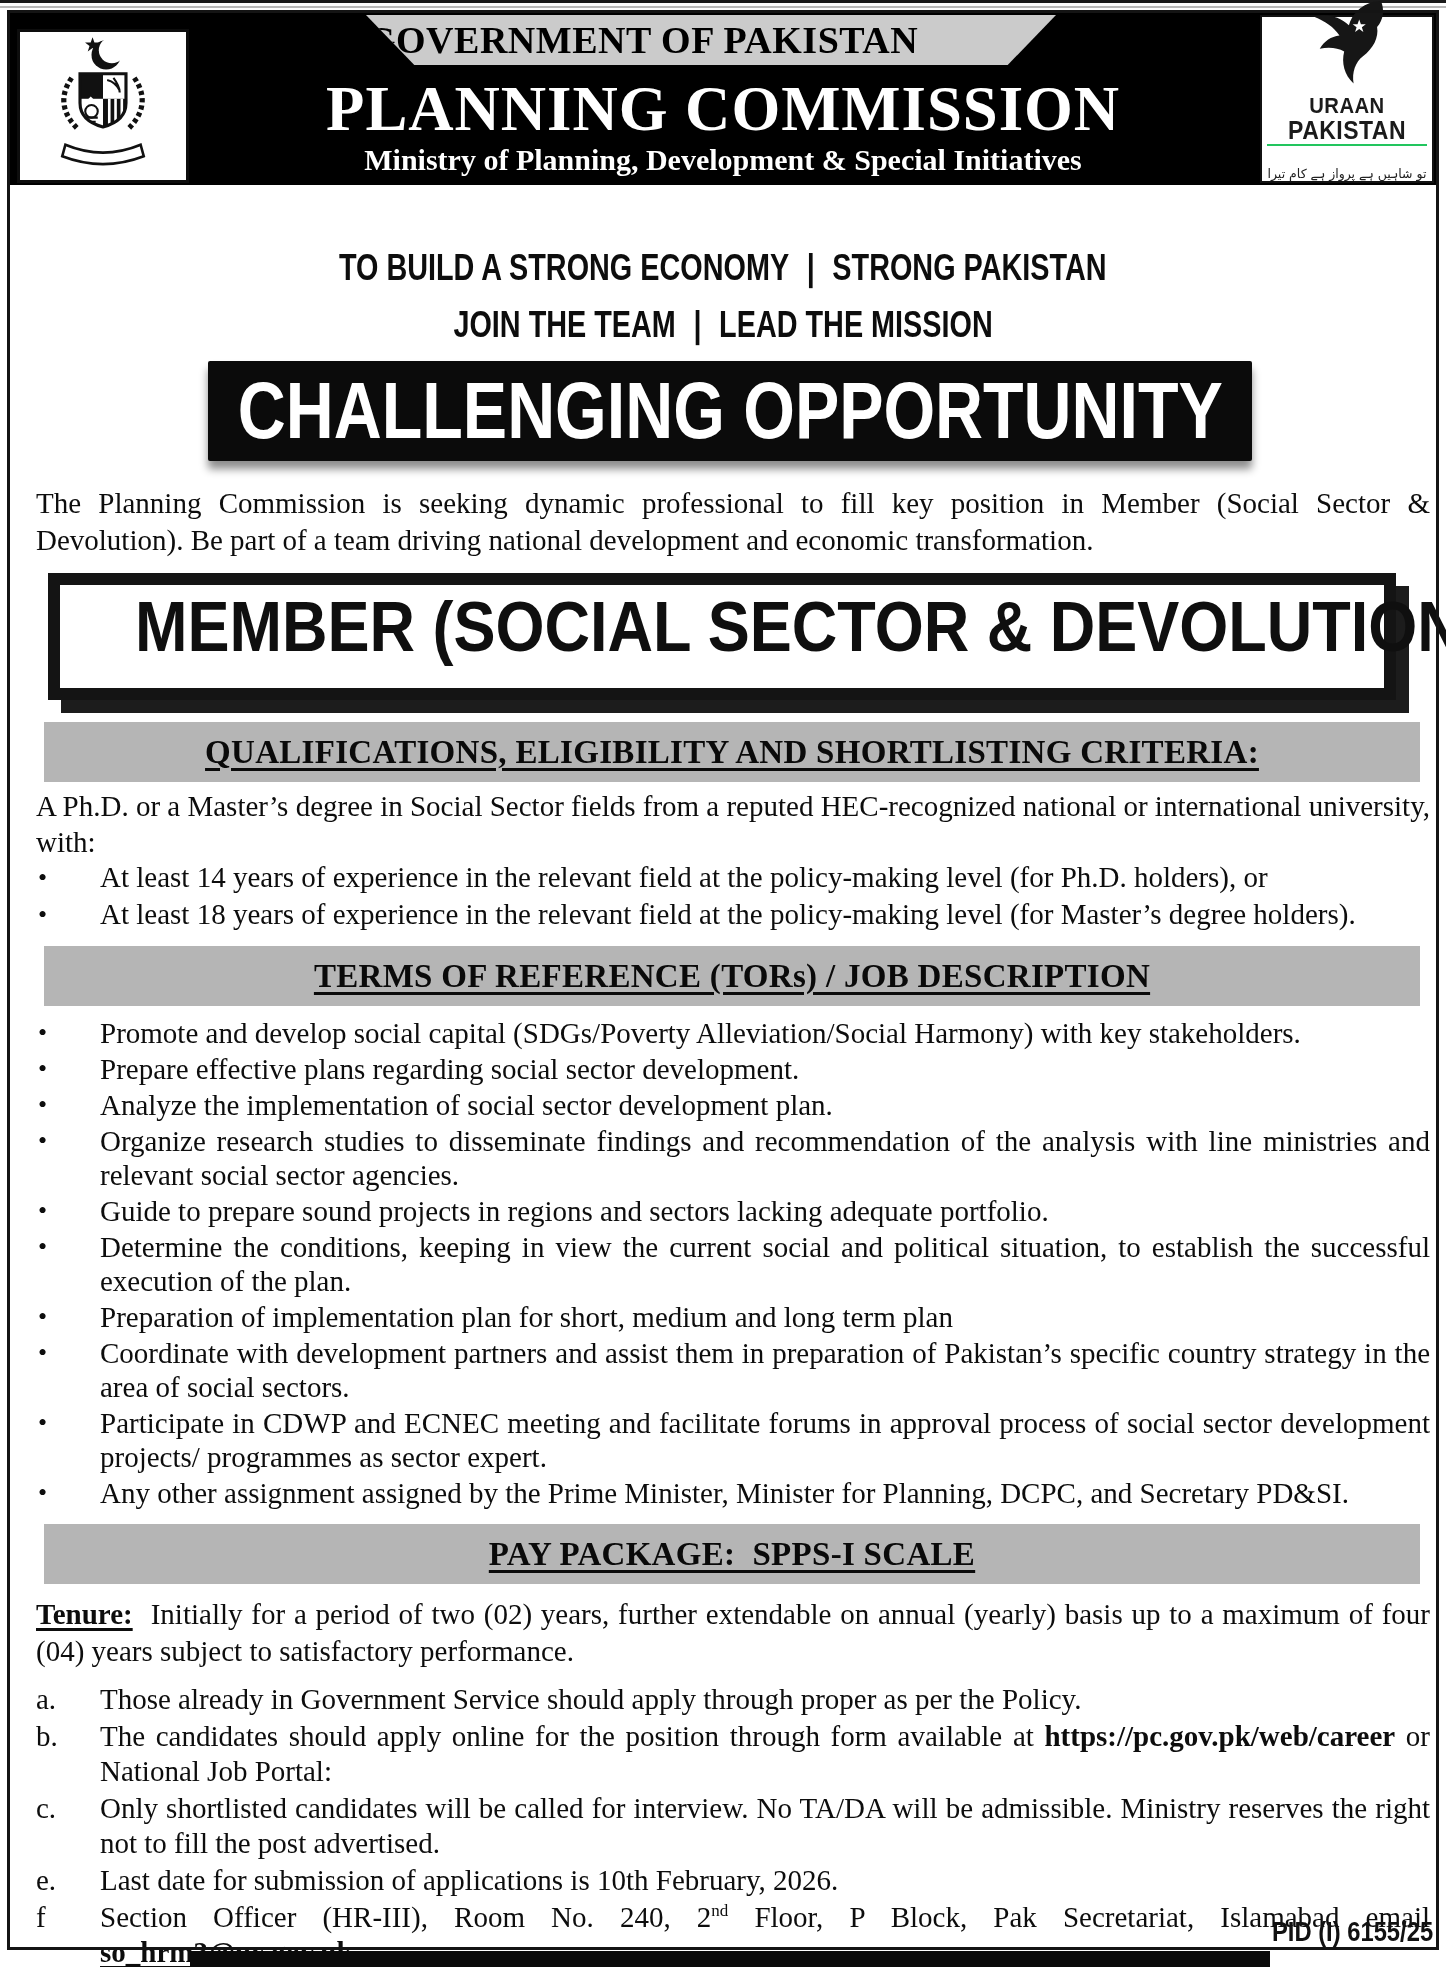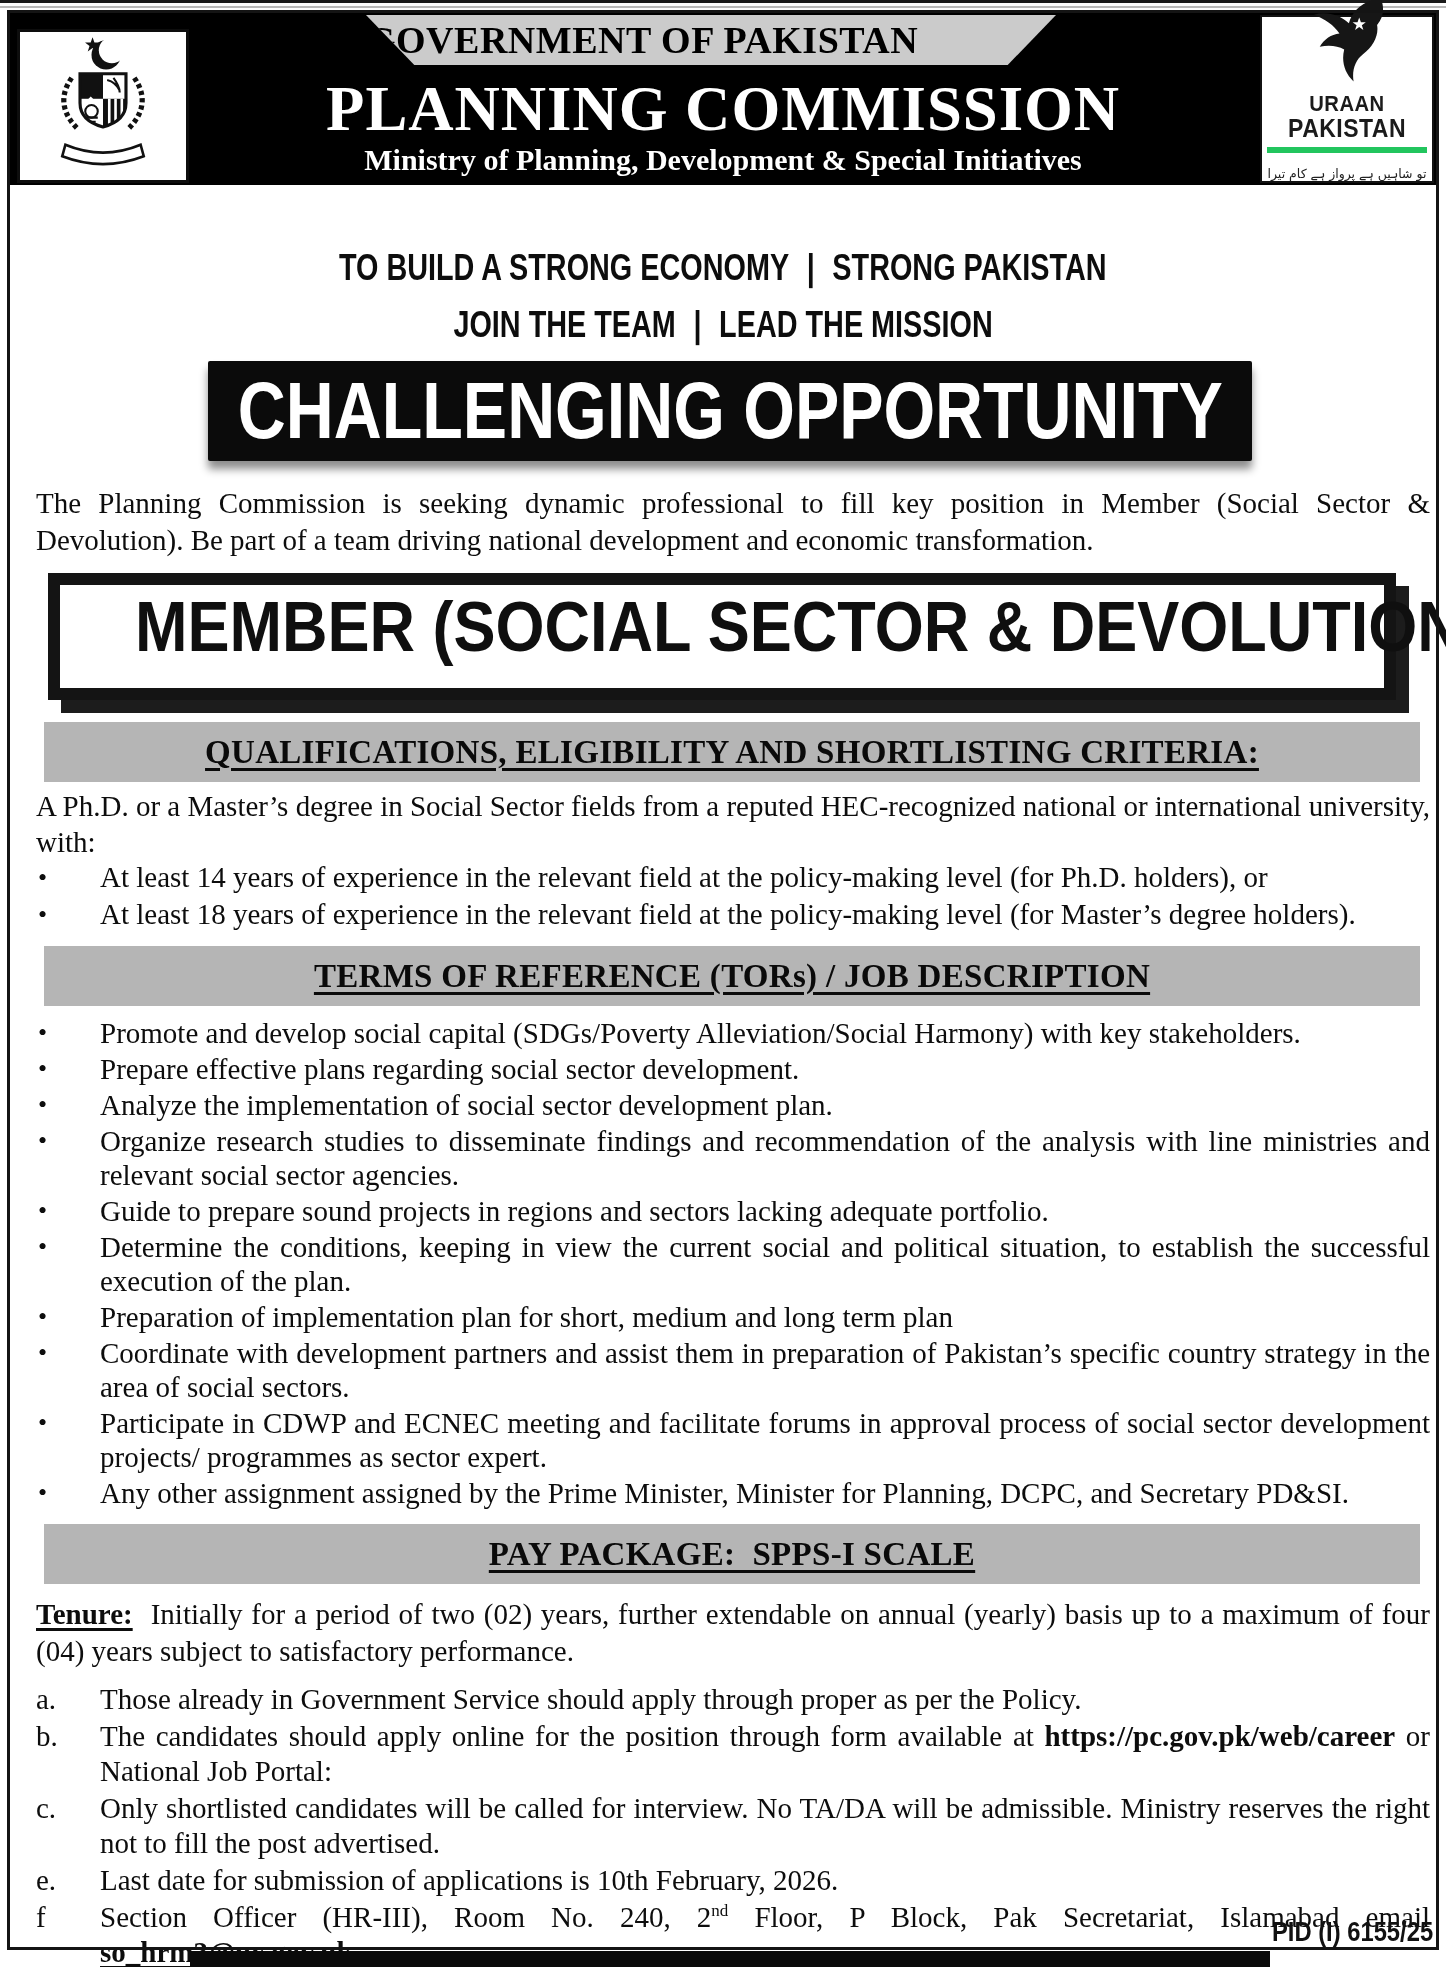--- a/index.html
+++ b/index.html
@@ -17,21 +17,21 @@
   .frame{position:absolute;left:7px;right:7px;top:10px;bottom:17px;border:3px solid #141414;pointer-events:none;}
   .bottom-bar{position:absolute;left:190px;width:1080px;bottom:0;height:16px;background:#0a0a0a;}
 
   
   .header{position:absolute;left:10px;right:10px;top:13px;height:172px;background:#000;}
   .emblem-box{position:absolute;left:7px;top:16px;width:166px;height:148px;background:#fff;border:3px solid #0d0d0d;display:flex;align-items:center;justify-content:center;}
   .uraan-box{position:absolute;right:2px;top:2px;bottom:2px;width:170px;background:#fff;border:2px solid #111;display:flex;flex-direction:column;align-items:center;justify-content:flex-end;gap:1px;}
   .uraan-word{font-family:"Liberation Sans","DejaVu Sans",sans-serif;font-weight:bold;color:#1b1b1b;letter-spacing:.5px;transform:scaleX(.92);line-height:1;}
   .uraan-1{font-size:22px;}
   .uraan-2{font-size:25px;}
-  .uraan-urdu{font-family:"DejaVu Sans",sans-serif;font-size:12.5px;color:#222;margin-top:5px;border-top:6px solid #22c55e;padding-top:13px;direction:rtl;}
+  .uraan-urdu{font-family:"DejaVu Sans",sans-serif;font-size:12.5px;color:#222;border-top:2px solid #22c55e;padding-top:20px;direction:rtl;}
   .gov-banner{
     position:absolute;left:356px;top:2px;width:690px;height:50px;background:#cbcbcb;
     clip-path:polygon(0 0,100% 0,93% 100%,7% 100%);
     display:flex;align-items:center;justify-content:flex-start;
     font-weight:bold;font-size:38px;color:#000;letter-spacing:.5px;
   }
   .title-zone{position:absolute;left:176px;right:176px;top:0;bottom:0;display:flex;flex-direction:column;align-items:center;justify-content:flex-end;padding-bottom:8px;}
   .pc-title{color:#fff;font-weight:bold;font-size:64px;line-height:1.05;letter-spacing:1px;transform:scaleX(.98);white-space:nowrap;}
   .ministry{color:#fff;font-weight:bold;font-size:30px;line-height:1.15;white-space:nowrap;}
 

